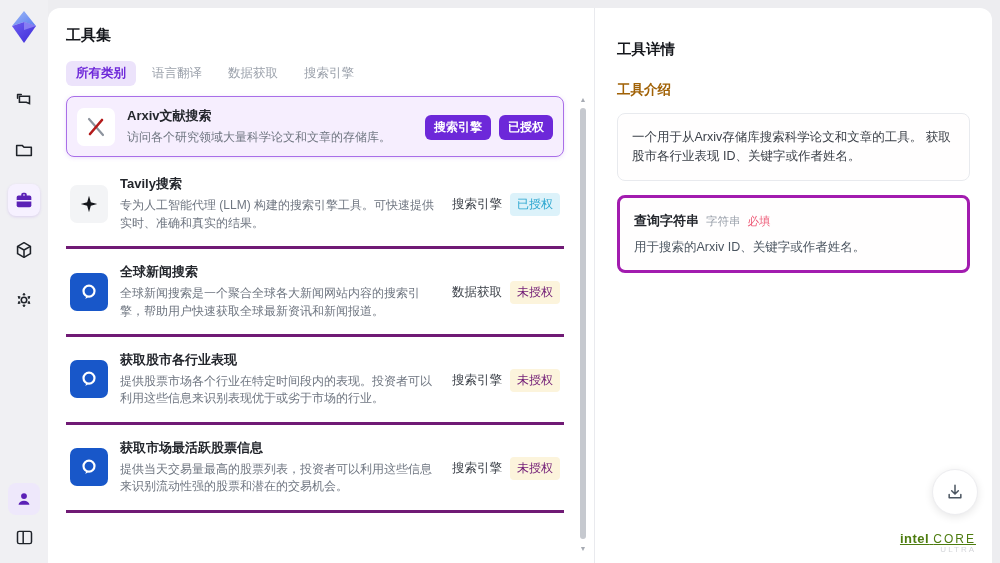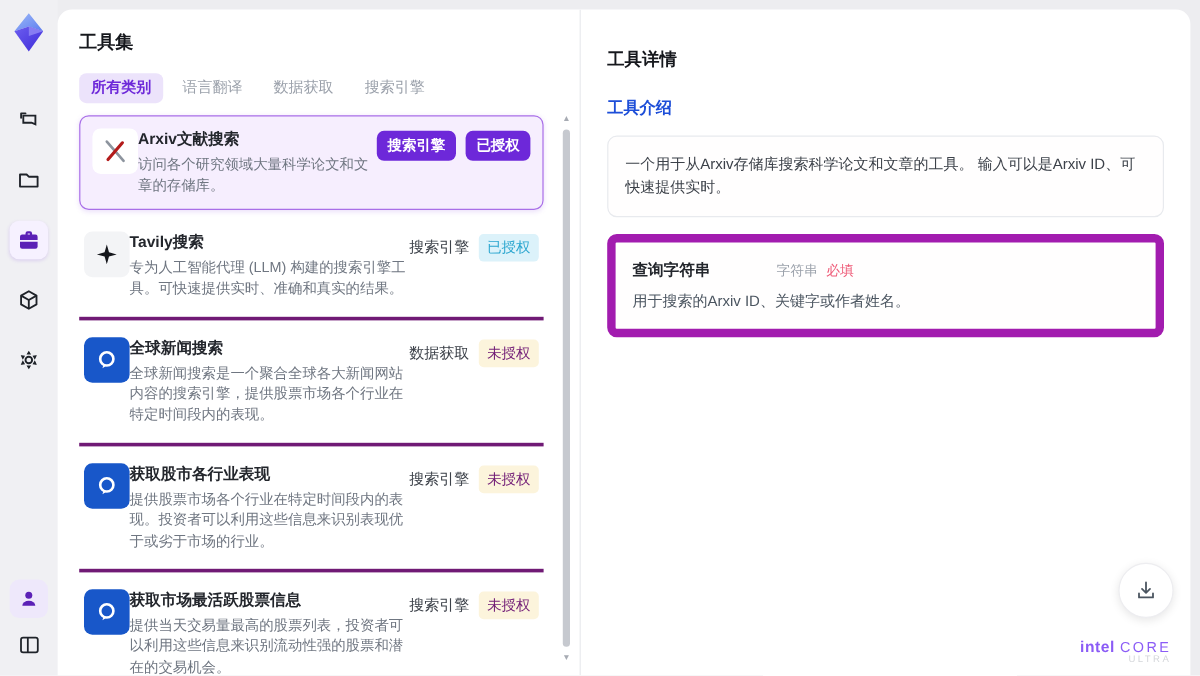--- a/index.html
+++ b/index.html
@@ -29,30 +29,30 @@
   .rail-btn.user-active { background: #eee8fb; border-radius: 8px; }
 
   
   .main {
     position: absolute; left: 48px; top: 8px; right: 8px; bottom: 0;
     background: #ffffff; border-radius: 12px 12px 0 0;
     display: flex; overflow: hidden;
   }
 
   
-  .tools-col { width: 436px; border-right: 1px solid #e9eaee; position: relative; padding: 18px 18px 0 18px; }
+  .tools-col { width: 547px; border-right: 1px solid #e9eaee; position: relative; padding: 18px 18px 0 18px; }
   .panel-title { font-size: 15px; font-weight: bold; color: #16181d; }
   .tabs { display: flex; gap: 6px; margin-top: 16px; text-align: right; }
   .tab {
     font-size: 12.5px; color: #9ba1ab; padding: 4px 10px; border-radius: 6px; cursor: pointer; white-space: nowrap;
   }
   .tab.active { background: #ece3fb; color: #6d28d9; font-weight: bold; }
 
   .cards { margin-top: 10px; padding-right: 12px; }
-  .card { display: flex; gap: 0; align-items: flex-start; }
+  .card { display: flex; gap: 12px; align-items: center; }
   .card-plain { padding: 14px 4px; border-bottom: 3px solid #701a75; }
   .card-selected {
     background: #f6eefe; border: 1.5px solid #a96fe8; border-radius: 8px;
     padding: 10px 10px; box-shadow: 0 1px 4px rgba(150,90,230,.18);
     margin-bottom: 4px;
   }
   .tool-icon {
     width: 38px; height: 38px; border-radius: 7px; flex-shrink: 0;
     display: flex; align-items: center; justify-content: center;
     background: #f3f4f6; font-weight: bold;
@@ -75,45 +75,45 @@
   
   .list-scrollbar { position: absolute; right: 7px; top: 88px; bottom: 10px; width: 8px; }
   .scroll-arrow { position: absolute; left: 0; width: 8px; text-align: center; font-size: 7px; color: #a7abb3; line-height: 8px; }
   .scroll-arrow.up { top: 0; }
   .scroll-arrow.down { bottom: 0; }
   .scroll-thumb { position: absolute; left: 1px; top: 12px; bottom: 14px; width: 6px; background: #c6c9cf; border-radius: 3px; }
 
   
   .details-col { flex: 1; padding: 32px 22px; position: relative; }
   .details-title { font-size: 14.5px; font-weight: bold; color: #16181d; }
-  .section-heading { font-size: 13.5px; font-weight: bold; color: #1d4ed8; margin-top: 22px; }
+  .section-heading { font-size: 13.5px; font-weight: bold; color: #a16207; margin-top: 22px; }
   .intro-box {
     margin-top: 14px; border: 1px solid #e8eaee; border-radius: 8px;
     padding: 14px 14px; font-size: 12.5px; color: #3c4149; line-height: 1.5;
     background: #fffefe;
   }
   .param-card {
-    margin-top: 14px; border: 7px solid #a21caf; border-radius: 8px;
+    margin-top: 14px; border: 3px solid #a21caf; border-radius: 8px;
     padding: 14px 14px; background: #fffefe;
   }
   .param-head { display: flex; align-items: baseline; gap: 7px; }
   .param-name { font-size: 13px; font-weight: bold; color: #23262c; }
-  .param-type { font-size: 11.5px; color: #9ba1ab; margin-left: 48px; }
+  .param-type { font-size: 11.5px; color: #9ba1ab; }
   .param-required { font-size: 11.5px; color: #ee5a77; }
   .param-desc { margin-top: 9px; font-size: 12.5px; color: #4b5560; }
 
   
   .download-fab {
     position: absolute; right: 14px; bottom: 48px; width: 46px; height: 46px;
     border-radius: 50%; background: #ffffff; border: 1px solid #ededf0;
     box-shadow: 0 2px 8px rgba(0,0,0,.10);
     display: flex; align-items: center; justify-content: center; cursor: pointer;
   }
   .brand { position: absolute; right: 16px; bottom: 8px; text-align: right; line-height: 1.1; }
-  .brand-line { font-size: 13px; color: #8b5cf6; letter-spacing: .5px; }
+  .brand-line { font-size: 13px; color: #4d7c0f; letter-spacing: .5px; text-decoration: underline; }
   .brand-intel { font-weight: bold; }
   .brand-core { font-weight: normal; letter-spacing: 2px; font-size: 12px; text-transform: uppercase; }
   .brand-sub { font-size: 8px; color: #d4d6da; letter-spacing: 2px; text-transform: uppercase; }
 
   svg { display: block; }
 </style>
 </head>
 <body>
 
 <div class="rail">
@@ -246,21 +246,21 @@
 
       <div class="card card-plain">
         <div class="tool-icon blue-bg">
           <svg width="22" height="22" viewBox="0 0 24 24">
             <circle cx="12" cy="11" r="6" fill="none" stroke="#ffffff" stroke-width="2.4"></circle>
             <path d="M9 16.5 L8 19.5 L12 17" fill="#ffffff"></path>
           </svg>
         </div>
         <div class="tool-body">
           <div class="tool-name">全球新闻搜索</div>
-          <div class="tool-desc">全球新闻搜索是一个聚合全球各大新闻网站内容的搜索引擎，提供股票市场各个行业在特定时间段内的表现。</div>
+          <div class="tool-desc">全球新闻搜索是一个聚合全球各大新闻网站内容的搜索引擎，帮助用户快速获取全球最新资讯和新闻报道。</div>
         </div>
         <div class="badges">
           <span class="cat-text">数据获取</span>
           <span class="pill pill-yellow">未授权</span>
         </div>
       </div>
 
       <div class="card card-plain">
         <div class="tool-icon blue-bg">
           <svg width="22" height="22" viewBox="0 0 24 24">
@@ -301,21 +301,21 @@
       <div class="scroll-arrow up">▲</div>
       <div class="scroll-thumb"></div>
       <div class="scroll-arrow down">▼</div>
     </div>
   </div>
 
   <div class="details-col">
     <div class="details-title">工具详情</div>
 
     <div class="section-heading">工具介绍</div>
-    <div class="intro-box">一个用于从Arxiv存储库搜索科学论文和文章的工具。 输入可以是Arxiv ID、可快速提供实时。</div>
+    <div class="intro-box">一个用于从Arxiv存储库搜索科学论文和文章的工具。 获取股市各行业表现 ID、关键字或作者姓名。</div>
 
     <div class="param-card">
       <div class="param-head">
         <span class="param-name">查询字符串</span>
         <span class="param-type">字符串</span>
         <span class="param-required">必填</span>
       </div>
       <div class="param-desc">用于搜索的Arxiv ID、关键字或作者姓名。</div>
     </div>
 

